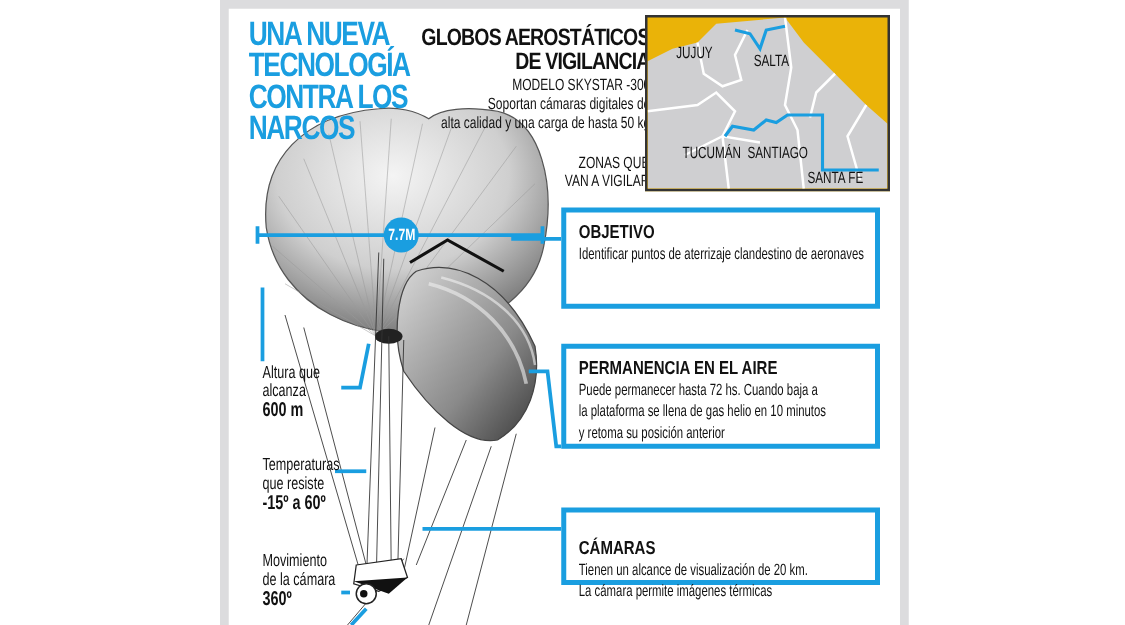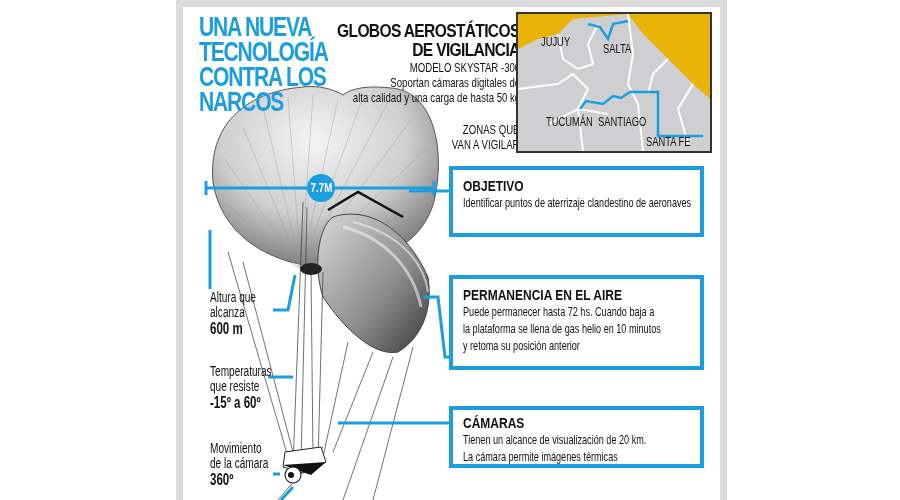--- a/index.html
+++ b/index.html
@@ -145,33 +145,33 @@
         <path d="M62 95 L68 87 L85 90 L95 82 L103 84 L112 78 L140 78 L140 122 L185 122"></path>
       </g>
     </svg>
     <div class="map-label" style="left:23px;top:20px;">JUJUY</div>
     <div class="map-label" style="left:85px;top:27px;">SALTA</div>
     <div class="map-label" style="left:28px;top:100px;">TUCUMÁN</div>
     <div class="map-label" style="left:80px;top:100px;">SANTIAGO</div>
     <div class="map-label" style="left:128px;top:120px;">SANTA FE</div>
   </div>
 
-  <div class="infobox" style="top:159px;height:71px;">
+  <div class="infobox" style="top:159px;height:81px;">
     <div class="h">OBJETIVO</div>
     <div class="t">Identificar puntos de aterrizaje clandestino de aeronaves</div>
   </div>
 
-  <div class="infobox" style="top:268px;height:95px;">
+  <div class="infobox" style="top:268px;height:84px;">
     <div class="h">PERMANENCIA EN EL AIRE</div>
     <div class="t">Puede permanecer hasta 72 hs. Cuando baja a</div>
     <div class="t">la plataforma se llena de gas helio en 10 minutos</div>
     <div class="t">y retoma su posición anterior</div>
   </div>
 
-  <div class="infobox" style="top:399px;height:62px;padding-top:5px;">
+  <div class="infobox" style="top:399px;height:62px;padding-top:21px;">
     <div class="h">CÁMARAS</div>
     <div class="t">Tienen un alcance de visualización de 20 km.</div>
     <div class="t">La cámara permite imágenes térmicas</div>
   </div>
 
   <div class="side" style="top:283px;">
     <div>Altura que</div>
     <div>alcanza</div>
     <b>600 m</b>
   </div>

